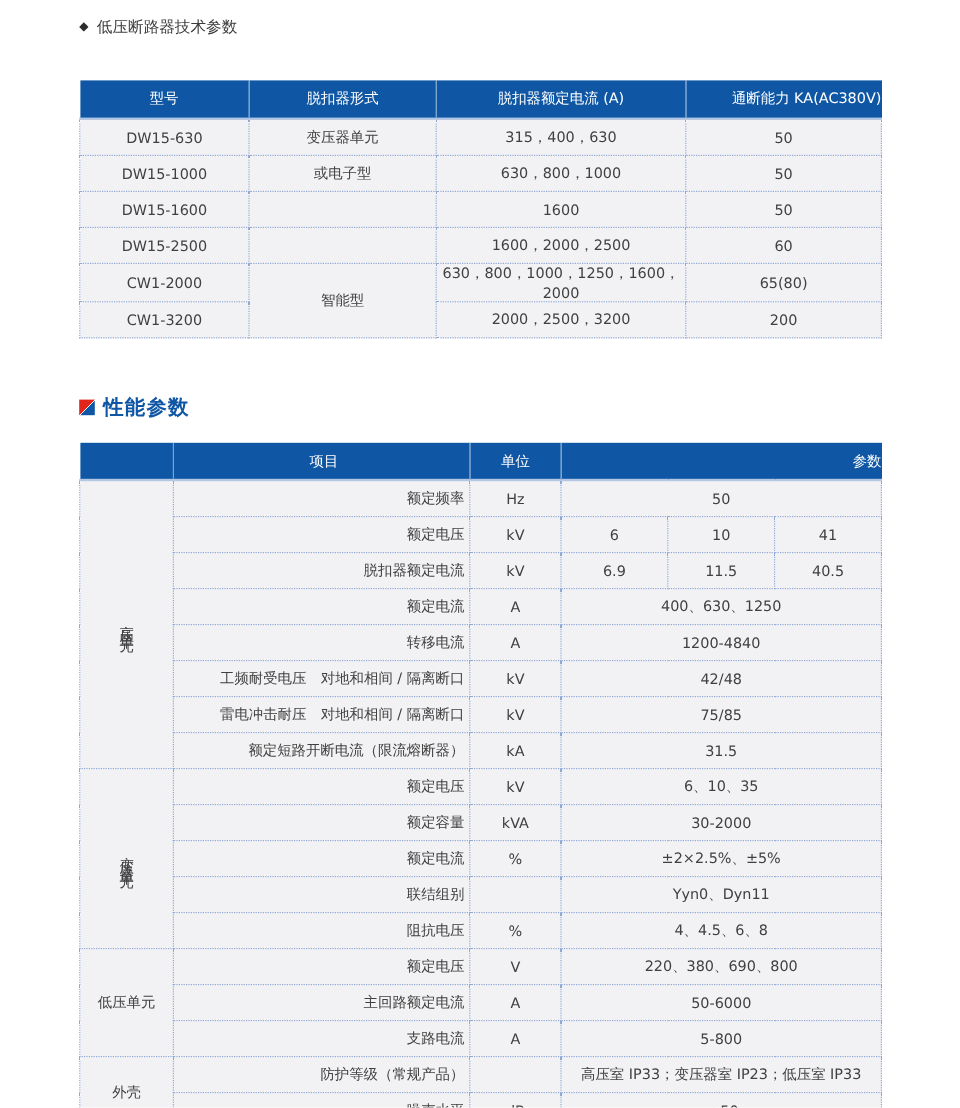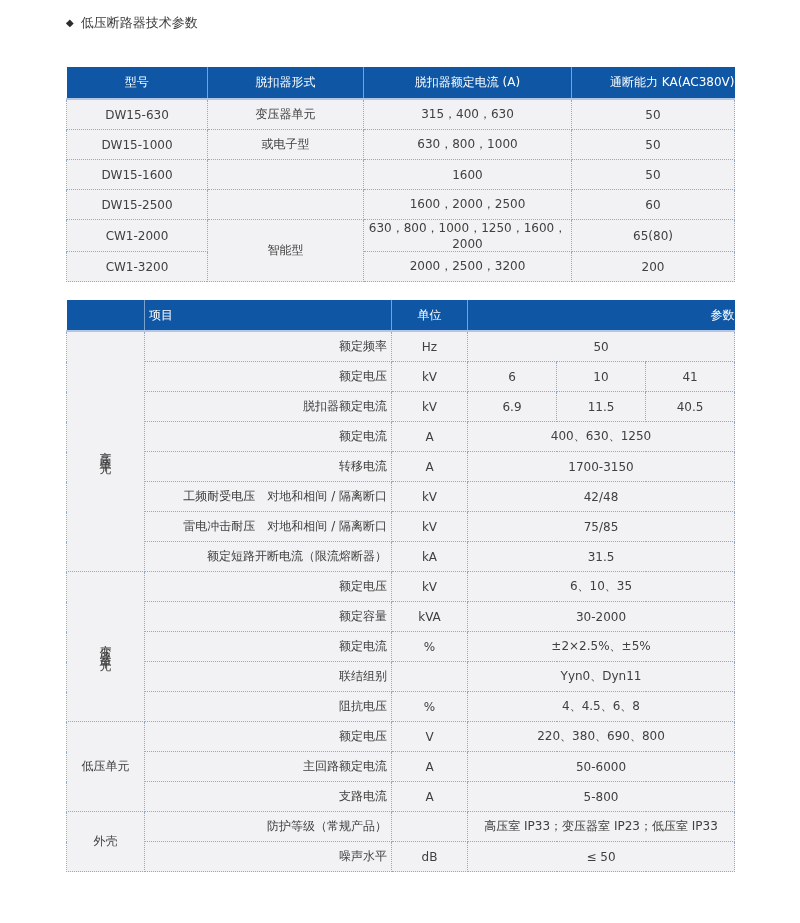--- a/index.html
+++ b/index.html
@@ -46,21 +46,21 @@
   
   .t1{margin-top:35px;}
   .t1 thead th{height:31px;}
   .t1 tbody td{height:29px;}
 
   
   .t2{margin-top:18px;}
   .t2 thead th{height:30px;}
   .t2 tbody td{height:29px;}
   .t2 .item{text-align:right;padding-left:13px;}
-  .t2 thead th.item-h{text-align:left;padding-left:4px;font-family:Liberation Serif, serif;}
+  .t2 thead th.item-h{text-align:center;padding-left:4px;font-family:Liberation Serif, serif;}
   .t2 .group{padding:0;}
   .vtext{writing-mode:vertical-rl;text-orientation:upright;letter-spacing:4px;line-height:1;display:inline-block;}
 </style>
 </head>
 <body>
 
 <div class="content">
 
   <div class="sec1-title">
     <span class="diamond">◆</span>
@@ -114,20 +114,24 @@
         <td>65(80)</td>
       </tr>
       <tr>
         <td>CW1-3200</td>
         <td>2000，2500，3200</td>
         <td>200</td>
       </tr>
     </tbody>
   </table>
 
+  <div class="sec2-title">
+    <span class="split-square"></span>
+    <span class="txt">性能参数</span>
+  </div>
 
   <table class="t2">
     <colgroup>
       <col style="width:78px">
         <col style="width:247px">
         <col style="width:76px">
       <col style="width:89px">
         <col style="width:89px">
         <col style="width:89px">
     </colgroup>
@@ -161,21 +165,21 @@
         <td>40.5</td>
       </tr>
       <tr>
         <td class="item">额定电流</td>
         <td>A</td>
         <td colspan="3">400、630、1250</td>
       </tr>
       <tr>
         <td class="item">转移电流</td>
         <td>A</td>
-        <td colspan="3">1700-3150</td>
+        <td colspan="3">1200-4840</td>
       </tr>
       <tr>
         <td class="item">工频耐受电压　对地和相间 / 隔离断口</td>
         <td>kV</td>
         <td colspan="3">42/48</td>
       </tr>
       <tr>
         <td class="item">雷电冲击耐压　对地和相间 / 隔离断口</td>
         <td>kV</td>
         <td colspan="3">75/85</td>

